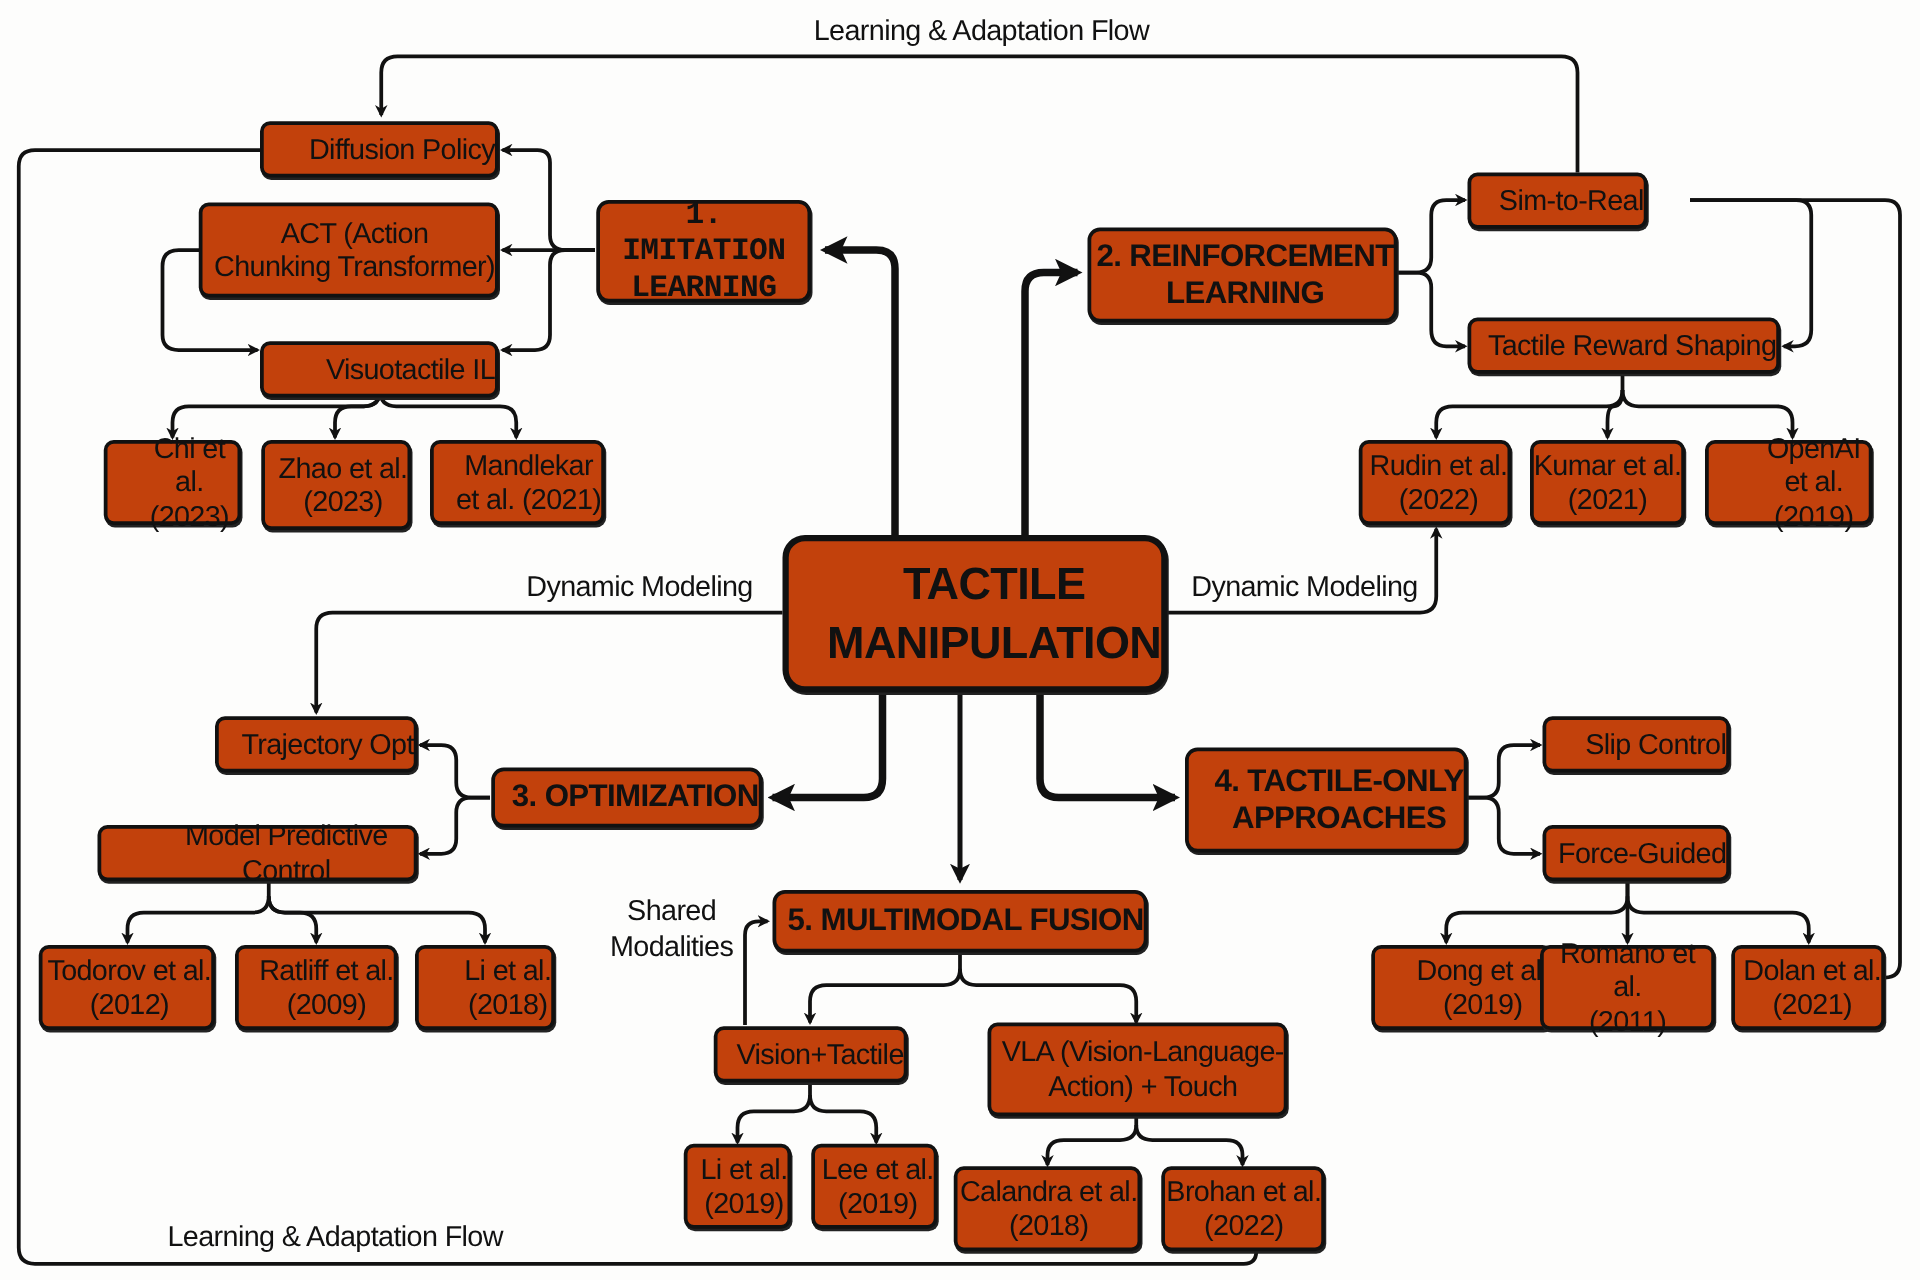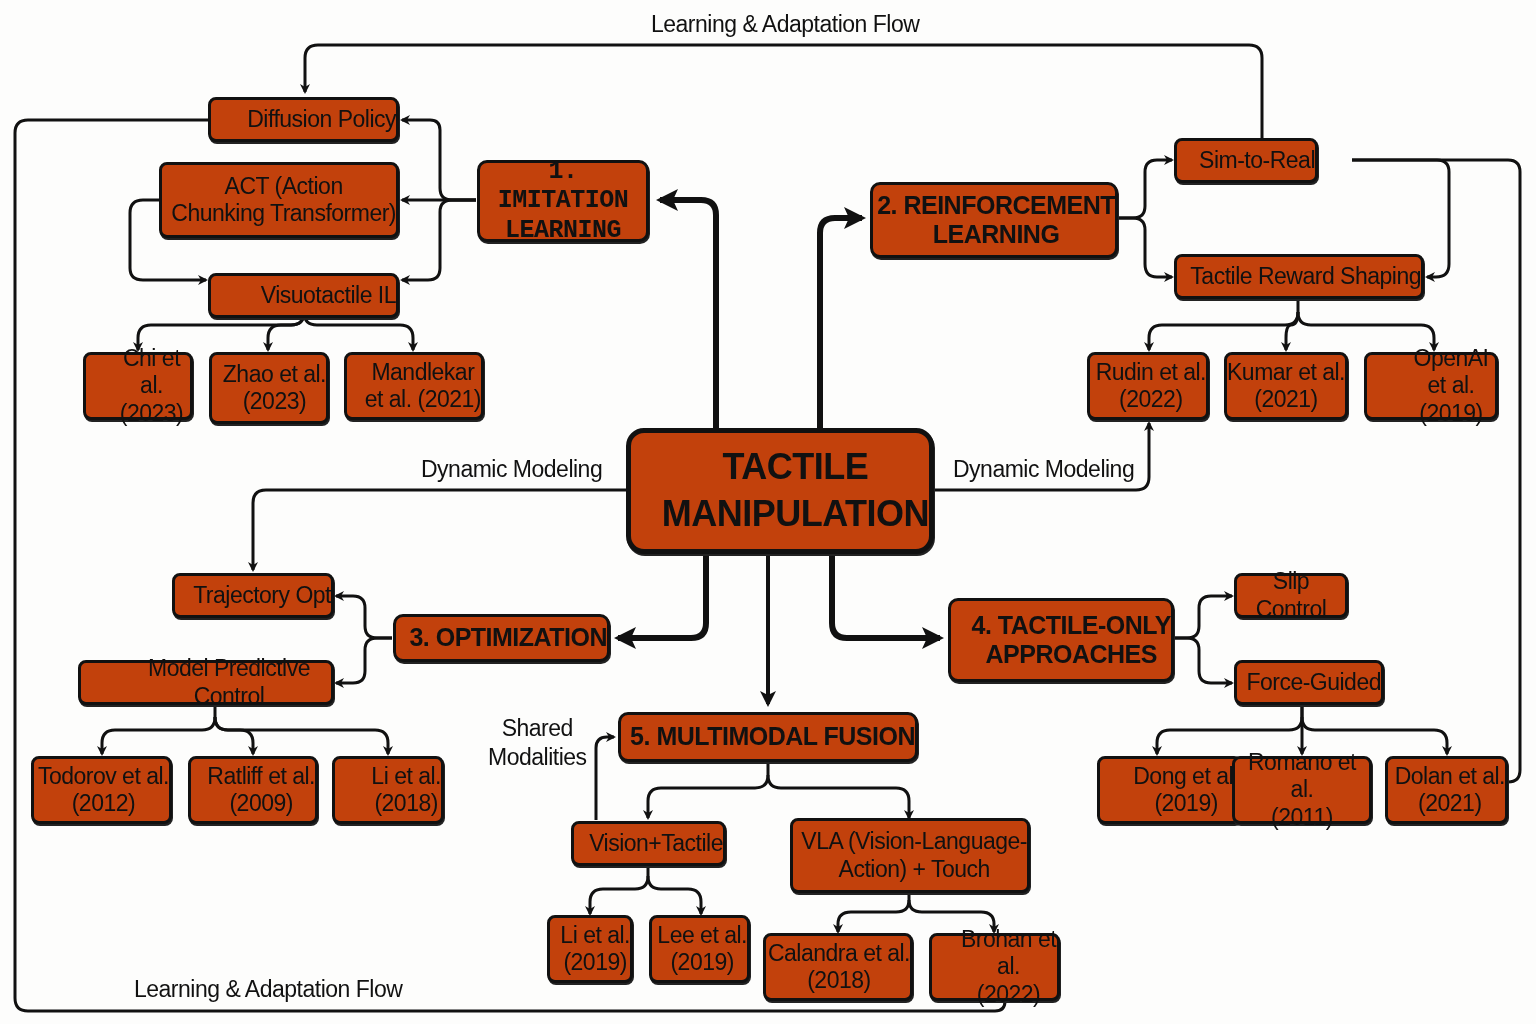--- a/index.html
+++ b/index.html
@@ -137,21 +137,21 @@
   </div>
 <div class="node" style="left:1174px;top:254px;width:250px;height:45px;">
   <span>Tactile Reward Shaping</span>
   </div>
 <div class="node" style="left:172px;top:573px;width:162px;height:45px;">
   <span>Trajectory Opt</span>
   </div>
 <div class="node" style="left:78px;top:660px;width:256px;height:45px;padding-left:46px;">
   <span>Model Predictive Control</span>
   </div>
-<div class="node" style="left:1234px;top:573px;width:114px;height:45px;">
+<div class="node" style="left:1234px;top:573px;width:150px;height:45px;">
   <span>Slip Control</span>
   </div>
 <div class="node" style="left:1234px;top:660px;width:150px;height:45px;">
   <span>Force-Guided</span>
   </div>
 <div class="node" style="left:571px;top:821px;width:155px;height:45px;">
   <span>Vision+Tactile</span>
   </div>
 <div class="node" style="left:790px;top:818px;width:240px;height:75px;">
   <span style="white-space:pre-line;">VLA (Vision-Language-
@@ -212,21 +212,21 @@
   </div>
 <div class="node" style="left:649px;top:915px;width:101px;height:68px;">
     <span style="white-space:pre-line;">Lee et al.
 (2019)</span>
   </div>
 <div class="node" style="left:763px;top:933px;width:150px;height:68px;">
     <span style="white-space:pre-line;">Calandra et al.
 (2018)</span>
   </div>
 <div class="node" style="left:929px;top:933px;width:131px;height:68px;">
-    <span style="white-space:pre-line;padding-left:28px;">Brohan et al.
+    <span style="white-space:pre-line;">Brohan et al.
 (2022)</span>
   </div>
 
 <div class="label" style="left:651px;top:10px;">Learning &amp; Adaptation Flow</div>
 <div class="label" style="left:134px;top:975px;">Learning &amp; Adaptation Flow</div>
 <div class="label" style="left:421px;top:455px;">Dynamic Modeling</div>
 <div class="label" style="left:953px;top:455px;">Dynamic Modeling</div>
 <div class="label multi" style="left:488px;top:714px;">Shared
 Modalities</div>
 

